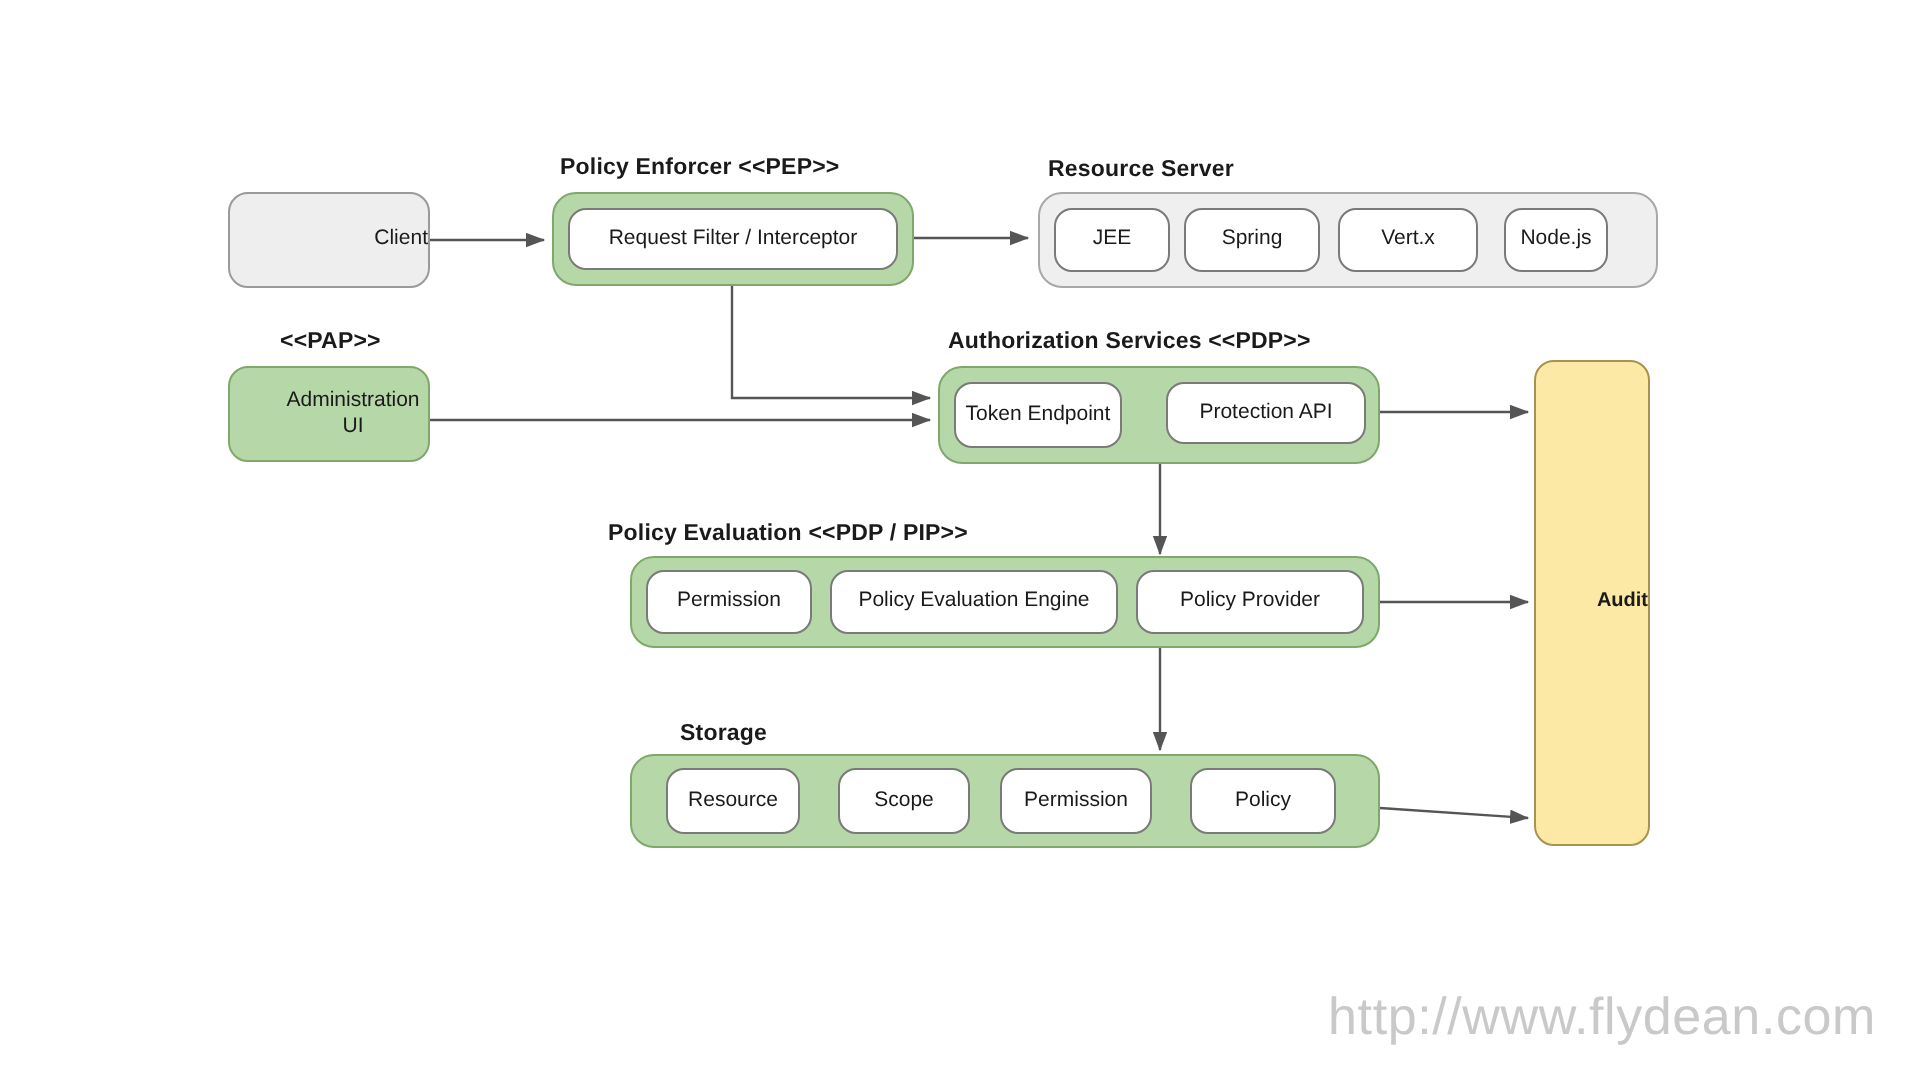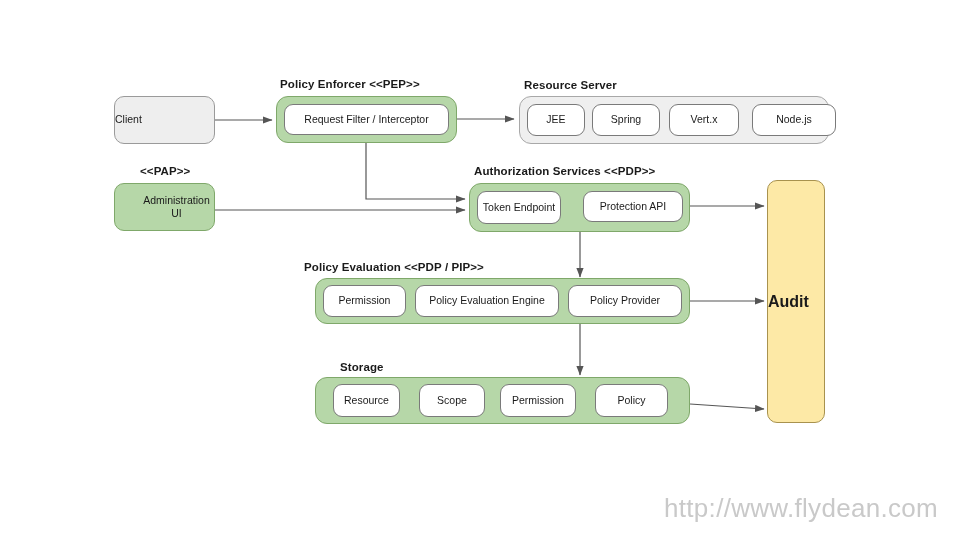--- a/index.html
+++ b/index.html
@@ -31,21 +31,21 @@
     color: #1a1a1a;
     white-space: nowrap;
     letter-spacing: 0.1px;
   }
   
   .node {
     position: absolute;
     box-sizing: border-box;
     display: flex;
     align-items: center;
-    justify-content: flex-start;
+    justify-content: flex-end;
     font-size: 10.5px;
     color: #1a1a1a;
     text-align: center;
     border: 1px solid #888888;
     border-radius: 10px;
     background: #ffffff;
     line-height: 1.25;
   }
   .node.client {
     background: #eeeeee;
@@ -53,21 +53,21 @@
   }
   .node.green-solid {
     background: #b6d7a8;
     border-color: #7fa86a;
     padding-left: 24px;
   }
   .node.audit {
     background: #fde9a6;
     border-color: #a8924e;
     font-weight: bold;
-    font-size: 16px;
+    font-size: 10px;
   }
   
   .band {
     position: absolute;
     box-sizing: border-box;
     border-radius: 12px;
     display: flex;
     align-items: center;
   }
   .band.green {
@@ -148,21 +148,21 @@
   <div class="band grey" style="left:519px; top:96px; width:310px; height:48px;"></div>
   <div class="cell" style="left:527px; top:104px; width:58px; height:32px;">
     <span>JEE</span>
   </div>
   <div class="cell" style="left:592px; top:104px; width:68px; height:32px;">
     <span>Spring</span>
   </div>
   <div class="cell" style="left:669px; top:104px; width:70px; height:32px;">
     <span>Vert.x</span>
   </div>
-  <div class="cell" style="left:752px; top:104px; width:84px; height:32px;">
+  <div class="cell" style="left:752px; top:104px; width:52px; height:32px;">
     <span>Node.js</span>
   </div>
 
   <div class="grp-title" style="left:140px; top:165px;">&lt;&lt;PAP&gt;&gt;</div>
   <div class="node green-solid" style="left:114px; top:183px; width:101px; height:48px;">
     <span>Administration UI</span>
   </div>
 
   <div class="grp-title" style="left:474px; top:165px;">Authorization Services &lt;&lt;PDP&gt;&gt;</div>
   <div class="band green" style="left:469px; top:183px; width:221px; height:49px;"></div>

